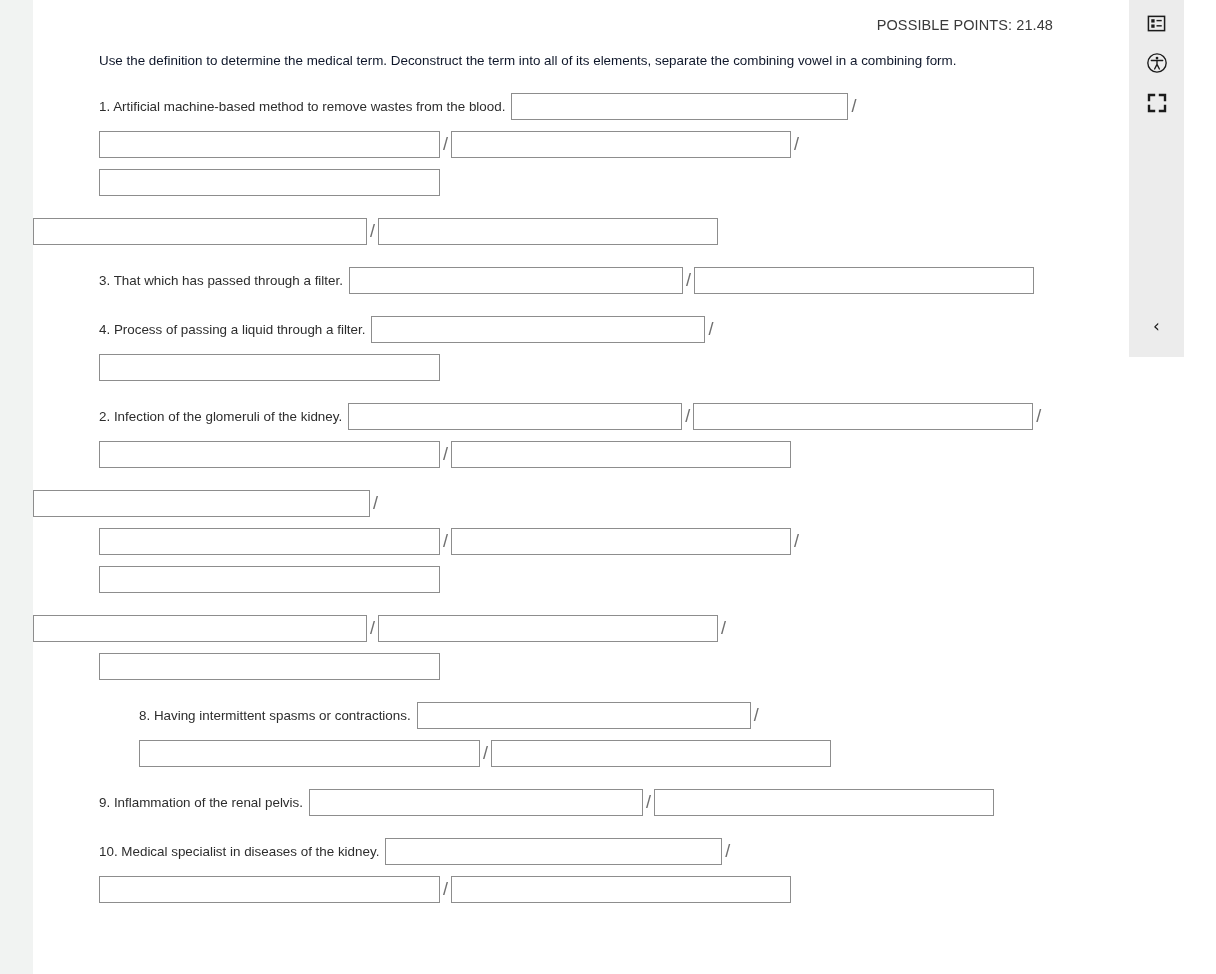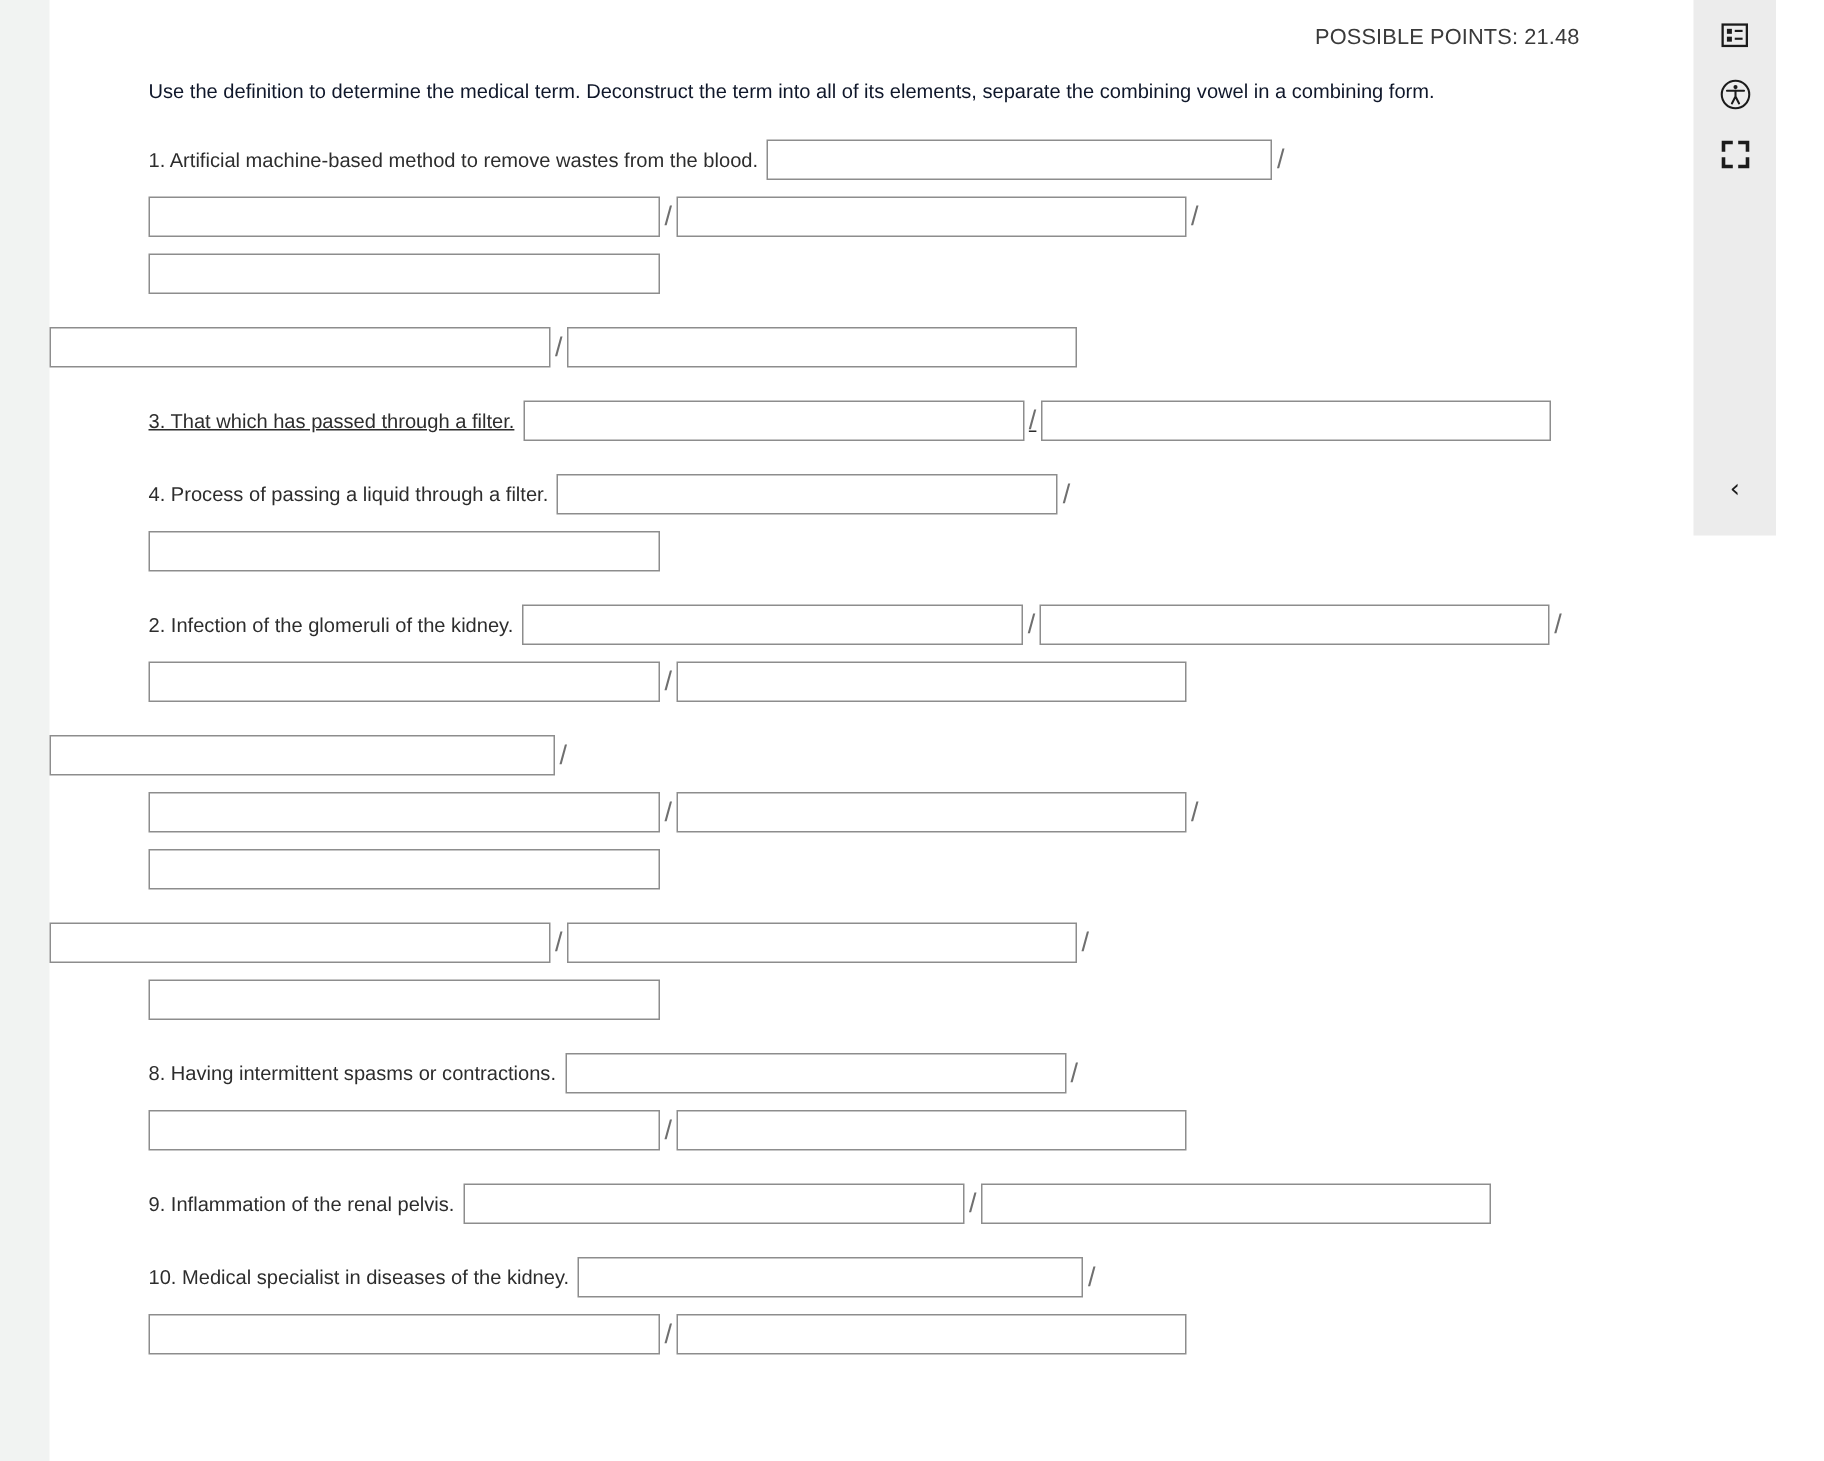--- a/index.html
+++ b/index.html
@@ -215,21 +215,21 @@
           <div class="qrow">
             <span class="blank-wrap">
               <input type="text" class="blank" style="width: 334px;">
               <span class="slash">/</span>
             </span>
             <span class="blank-wrap">
               <input type="text" class="blank" style="width: 340px;">
             </span>
           </div>
         </div>
-        <div class="qitem" style="margin-bottom: 22px; text-decoration: underline;">
+        <div class="qitem" style="margin-bottom: 22px;">
           <div class="qrow">
             <span class="qnum-text">3.  That which has passed through a filter.</span>
             <span class="blank-wrap">
               <input type="text" class="blank" style="width: 334px;">
               <span class="slash">/</span>
             </span>
             <span class="blank-wrap">
               <input type="text" class="blank" style="width: 340px;">
             </span>
           </div>
@@ -303,21 +303,21 @@
               <input type="text" class="blank" style="width: 340px;">
               <span class="slash">/</span>
             </span>
           </div>
           <div class="wrapline">
             <span class="blank-wrap">
               <input type="text" class="blank" style="width: 341px;">
             </span>
           </div>
         </div>
-        <div class="qitem" style="margin-bottom: 22px;">
+        <div class="qitem" style="margin-bottom: 22px; padding-left: 40px;">
           <div class="qrow">
             <span class="qnum-text">8.  Having intermittent spasms or contractions.</span>
             <span class="blank-wrap">
               <input type="text" class="blank" style="width: 334px;">
               <span class="slash">/</span>
             </span>
           </div>
           <div class="wrapline">
             <span class="blank-wrap">
               <input type="text" class="blank" style="width: 341px;">

